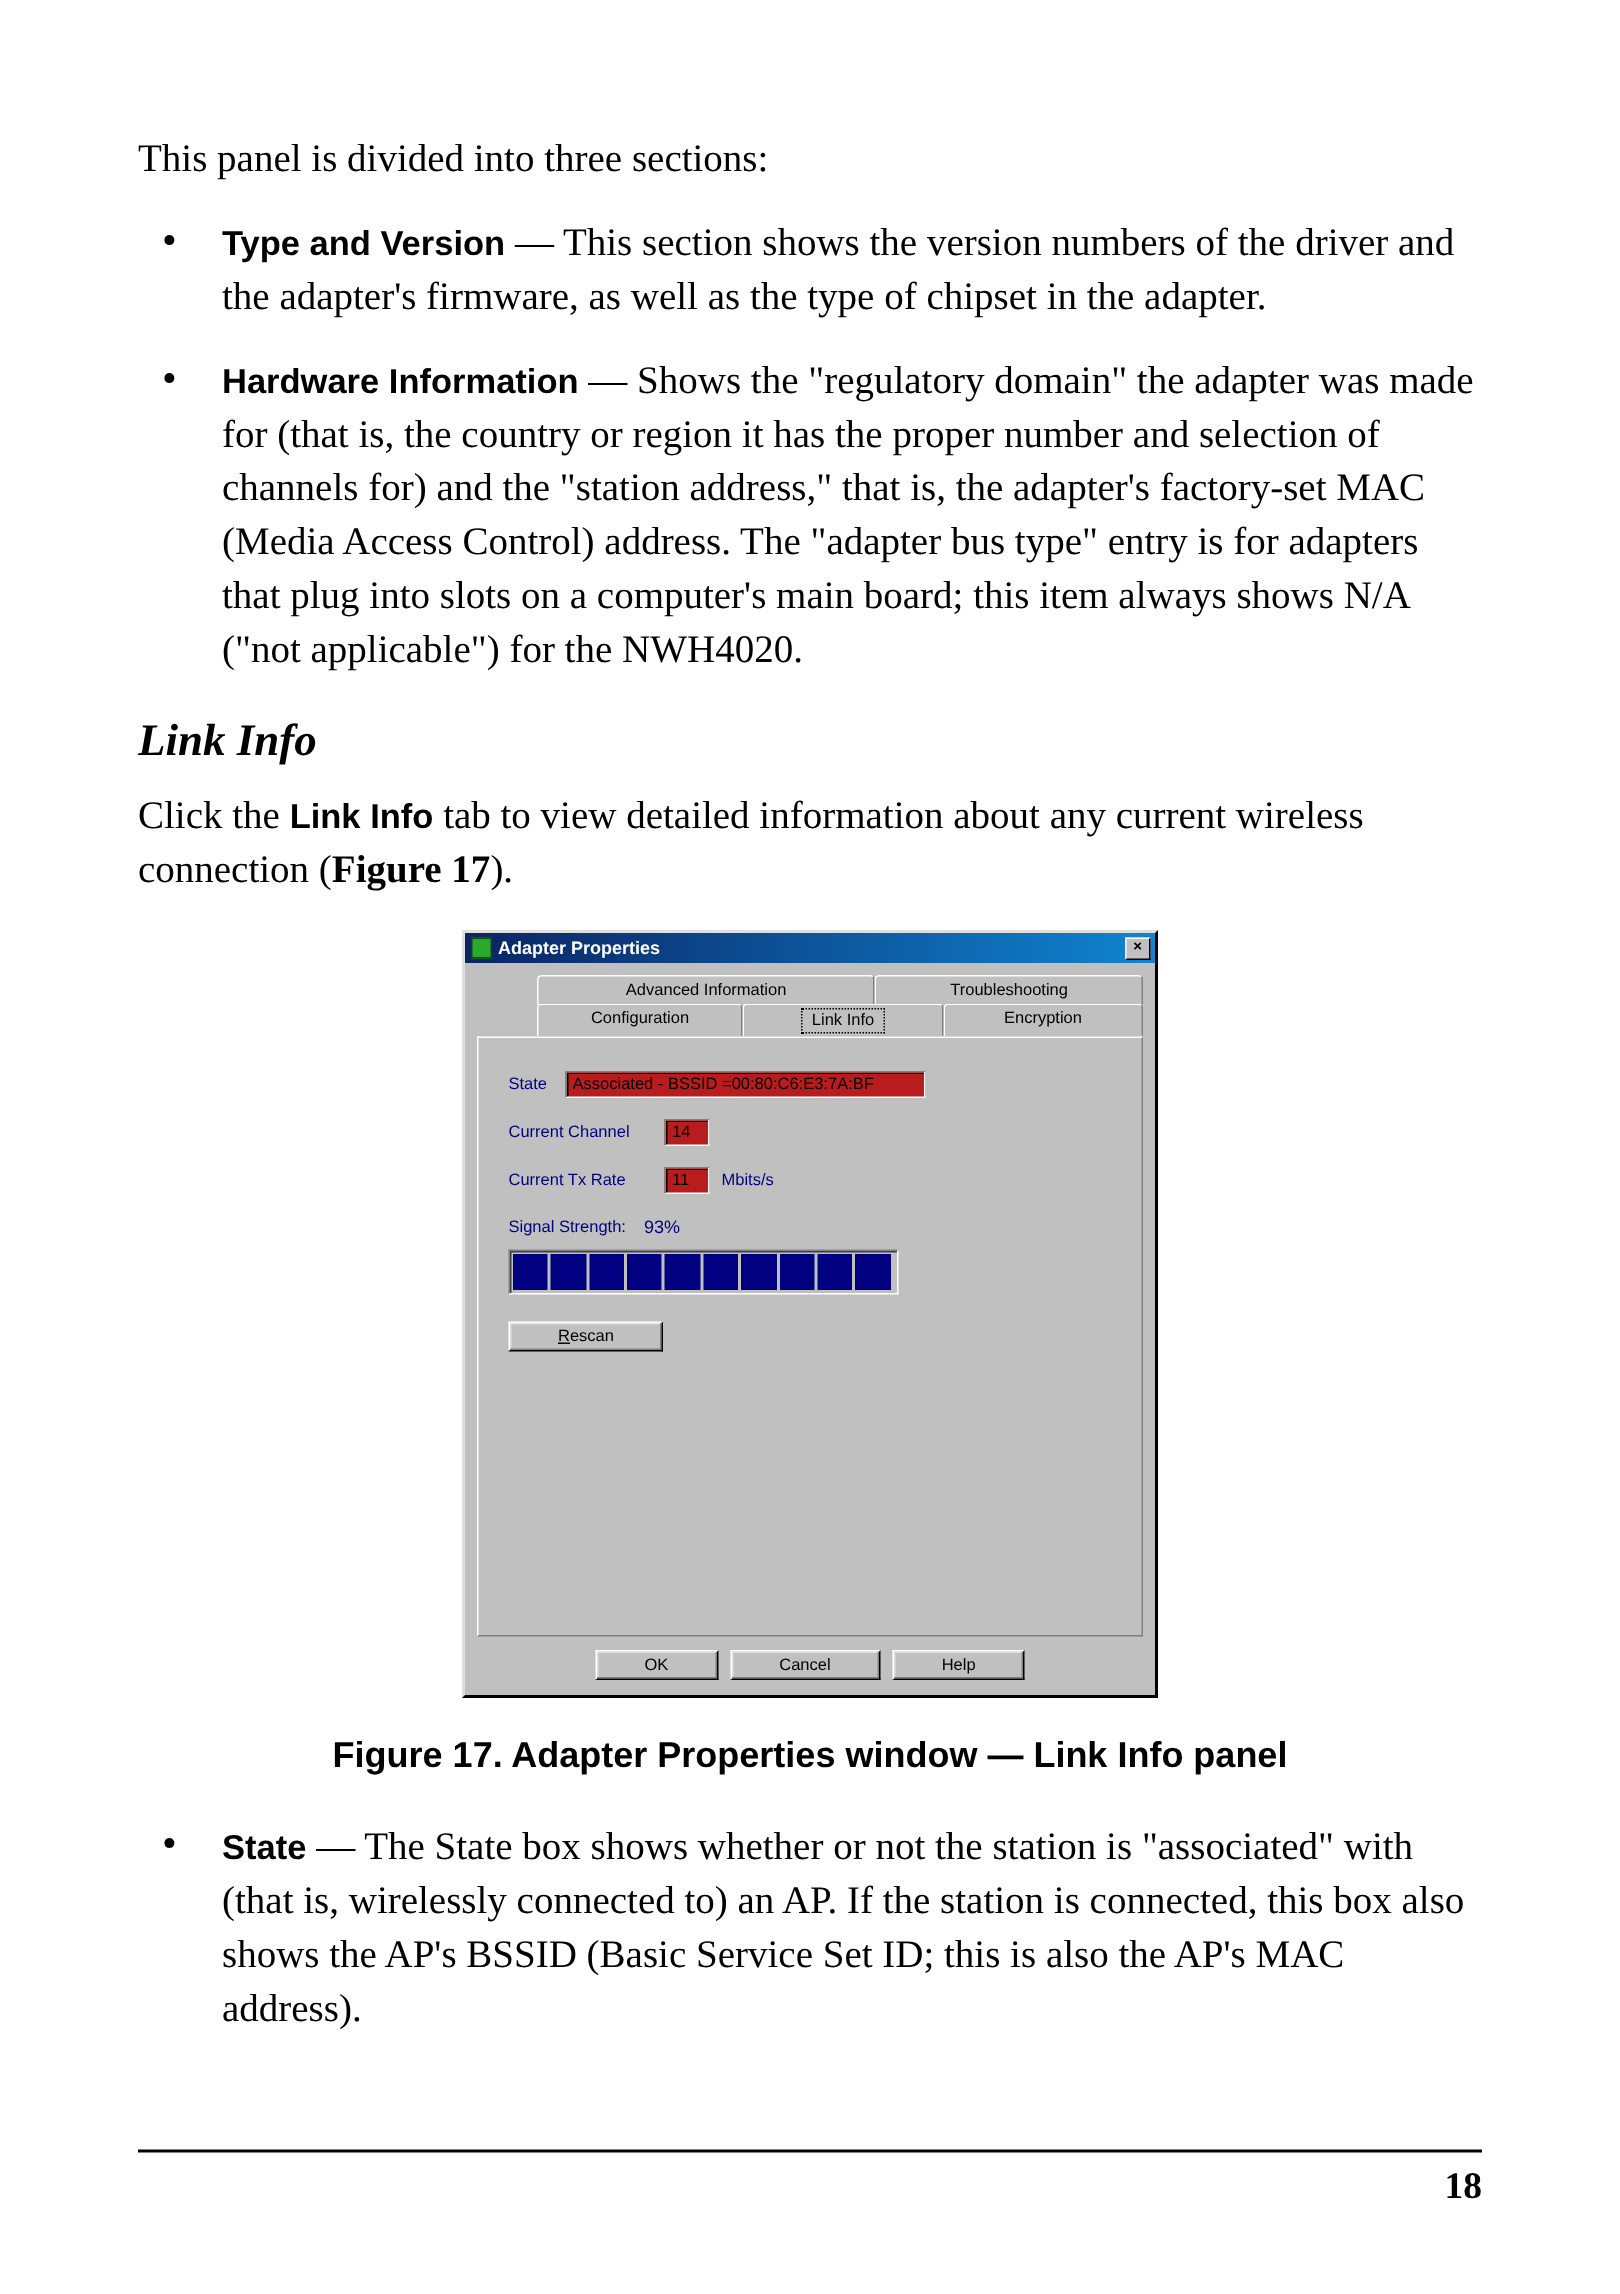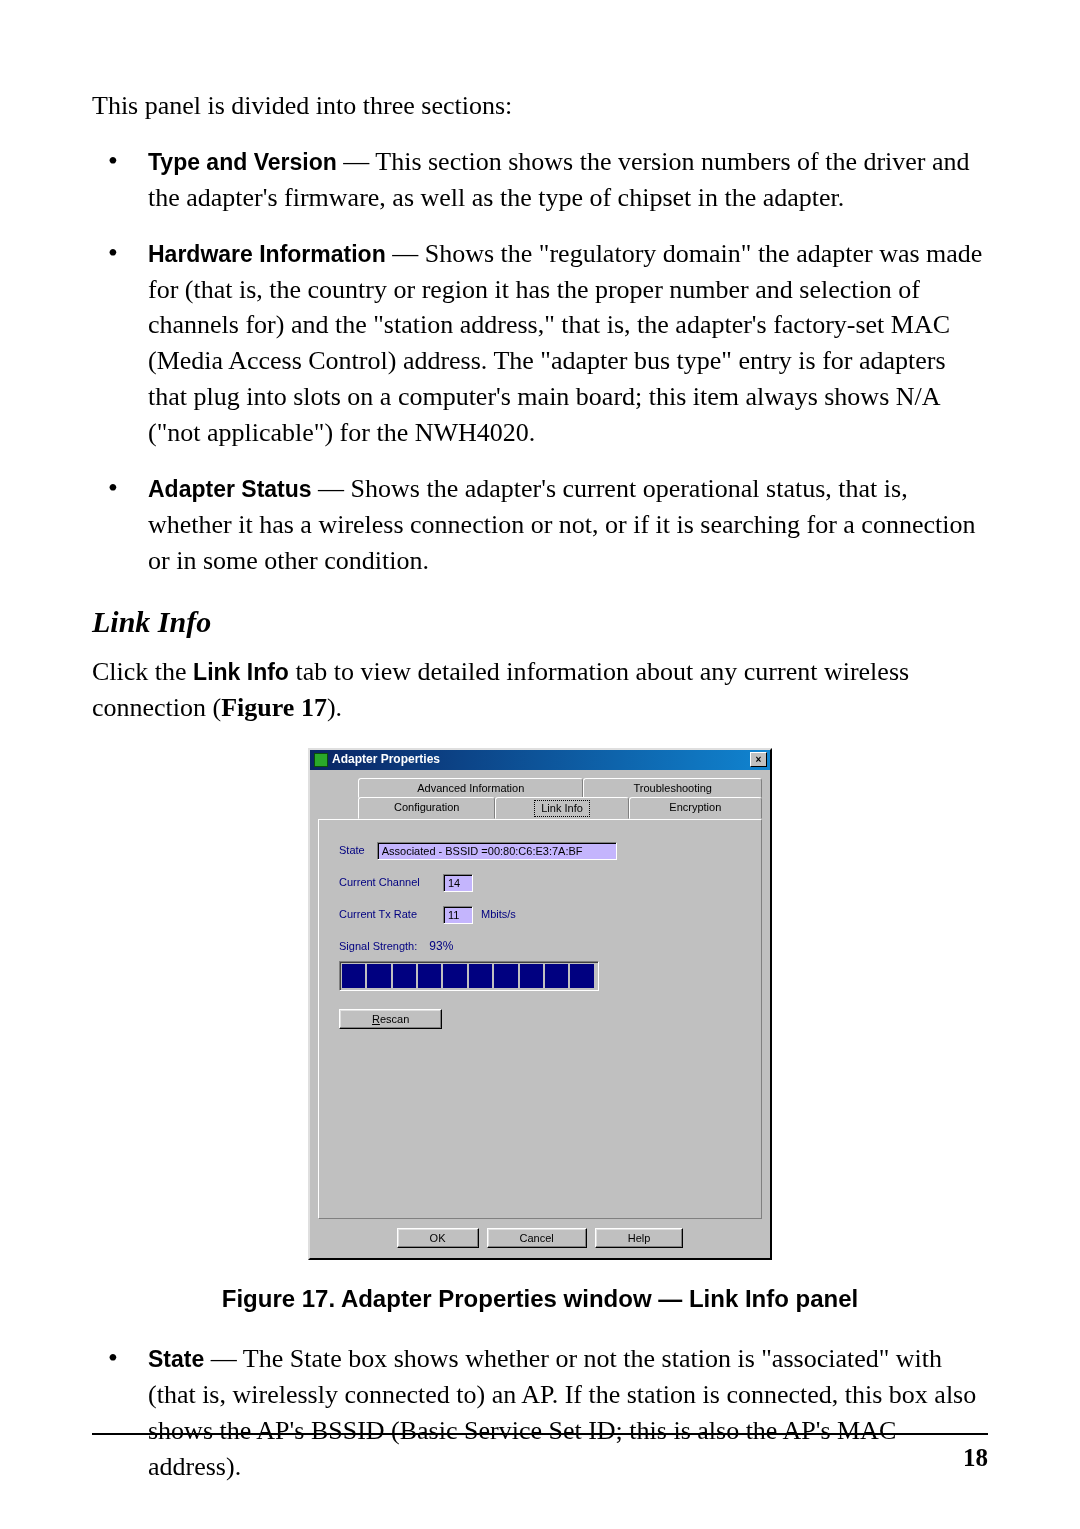--- a/index.html
+++ b/index.html
@@ -145,21 +145,21 @@
     }
     .row {
       display: flex;
       align-items: center;
       margin-bottom: 14px;
       font-size: 11px;
       color: #000080;
     }
     .row label { color: #000080; margin-right: 8px; }
     .textbox {
-      background: #c4b5fd;
+      background: #b91c1c;
       border: 1px solid;
       border-color: #808080 #fff #fff #808080;
       box-shadow: inset 1px 1px 0 #000;
       height: 18px;
       padding: 1px 4px;
       font-family: "MS Sans Serif", Tahoma, Arial, sans-serif;
       font-size: 11px;
       color: #000;
     }
     .textbox.readonly { color: #000; }
@@ -234,23 +234,20 @@
 <body>
 
 <p class="intro">This panel is divided into three sections:</p>
 
 <ul class="bullets">
   <li>
     <span class="label-bold">Type and Version</span><span> — This section shows the version numbers of the driver and the adapter's firmware, as well as the type of chipset in the adapter.</span>
   </li>
   <li>
     <span class="label-bold">Hardware Information</span><span> — Shows the "regulatory domain" the adapter was made for (that is, the country or region it has the proper number and selection of channels for) and the "station address," that is, the adapter's factory-set MAC (Media Access Control) address. The "adapter bus type" entry is for adapters that plug into slots on a computer's main board; this item always shows N/A ("not applicable") for the NWH4020.</span>
-  </li>
-  <li>
-    <span class="label-bold">Adapter Status</span><span> — Shows the adapter's current operational status, that is, whether it has a wireless connection or not, or if it is searching for a connection or in some other condition.</span>
   </li>
 </ul>
 
 <h3 class="link-info">Link Info</h3>
 
 <p class="after-heading">
   <span>Click the </span><span class="label-bold">Link Info</span><span> tab to view detailed information about any current wireless connection (</span><b>Figure 17</b><span>).</span>
 </p>
 
 <div class="figure-wrap">

